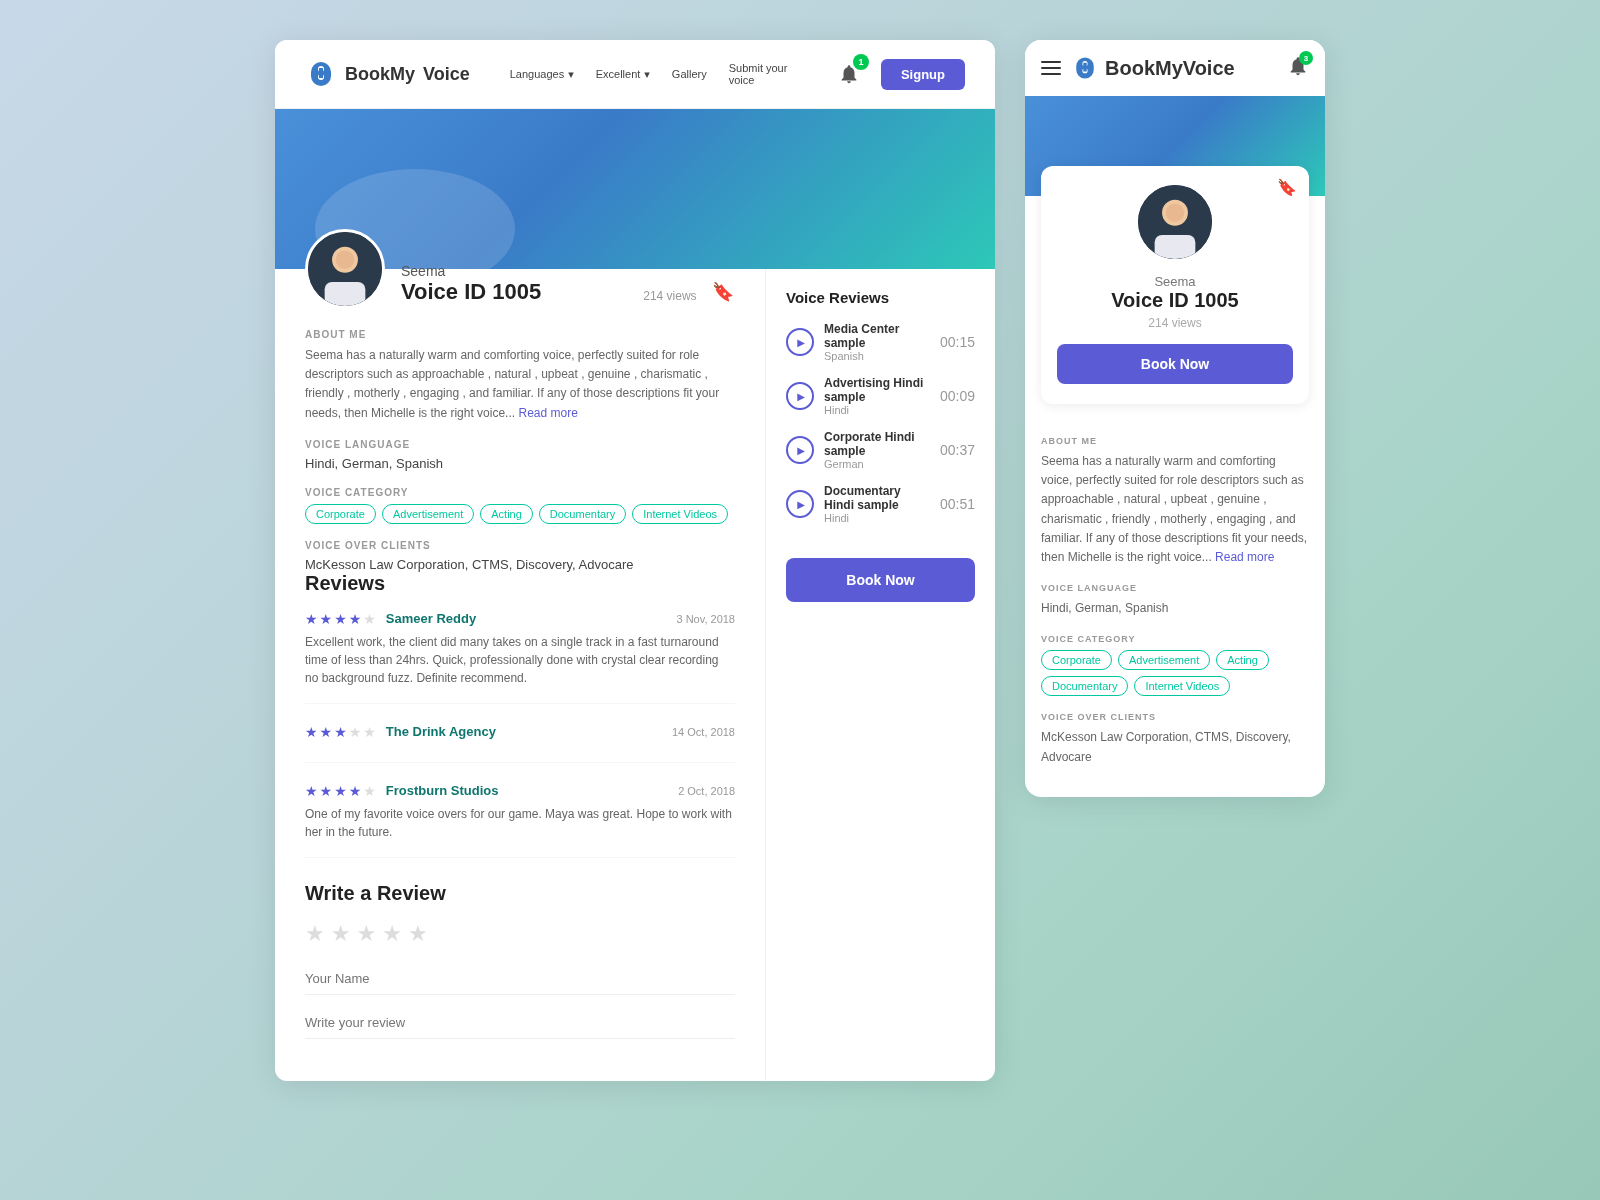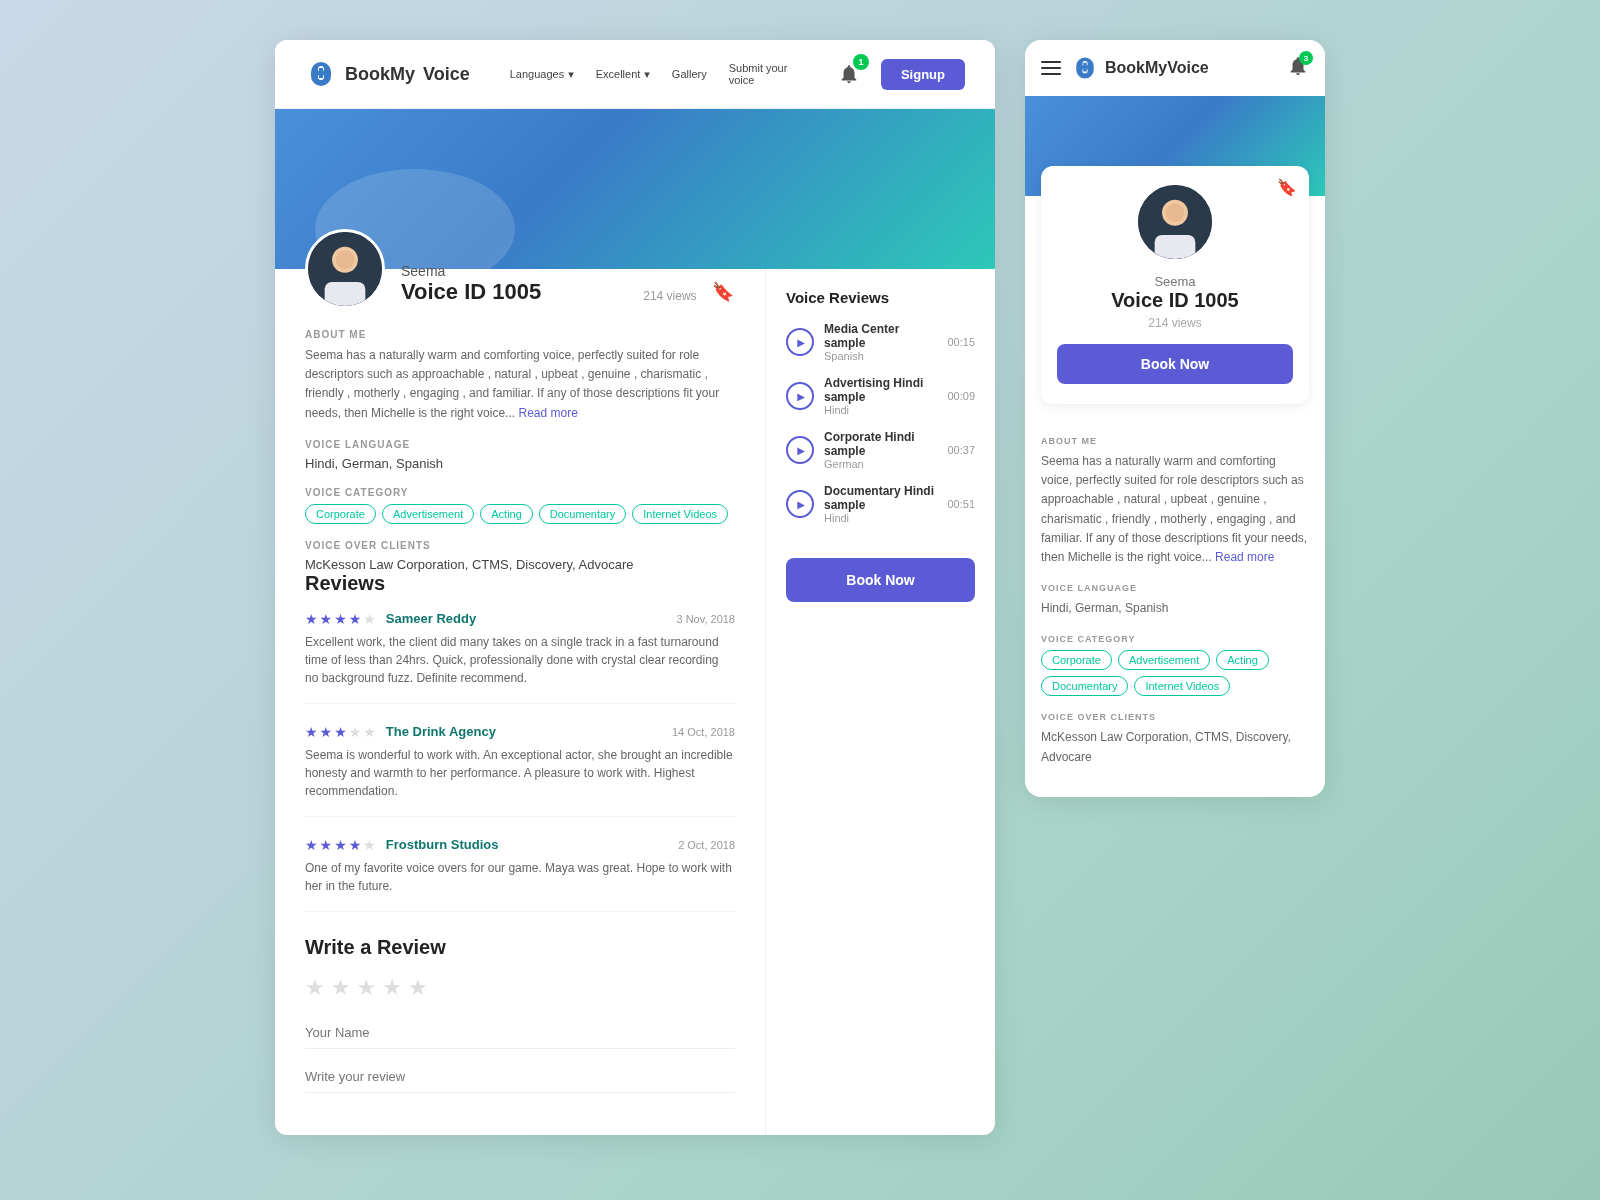--- a/index.html
+++ b/index.html
@@ -374,21 +374,21 @@
       font-weight: 600;
       color: #333;
     }
 
     .sample-lang {
       font-size: 11px;
       color: #999;
     }
 
     .sample-duration {
-      font-size: 11px;
+      font-size: 14px;
       color: #999;
     }
 
     .book-now-btn {
       background: #5b5bd6;
       color: #fff;
       border: none;
       border-radius: 8px;
       width: 100%;
       padding: 14px;
@@ -426,21 +426,21 @@
       width: 20px;
       height: 2px;
       background: #333;
       border-radius: 2px;
     }
 
     .mobile-logo {
       display: flex;
       align-items: center;
       gap: 6px;
-      font-size: 16px;
+      font-size: 20px;
       font-weight: 600;
       color: #333;
     }
 
     .mobile-notification {
       position: relative;
       margin-left: auto;
     }
 
     .mobile-badge {
@@ -679,21 +679,20 @@
           <div class="stars">
             <span class="star">★</span>
             <span class="star">★</span>
             <span class="star">★</span>
             <span class="star-empty">★</span>
             <span class="star-empty">★</span>
           </div>
           <span class="reviewer-name">The Drink Agency</span>
           <span class="review-date">14 Oct, 2018</span>
         </div>
-        <p class="review-text">Seema is wonderful to work with. An exceptional actor, she brought an incredible honesty and warmth to her performance. A pleasure to work with. Highest recommendation.</p>
       </div>
 
       
       <div class="review-item">
         <div class="review-header">
           <div class="stars">
             <span class="star">★</span>
             <span class="star">★</span>
             <span class="star">★</span>
             <span class="star">★</span>

